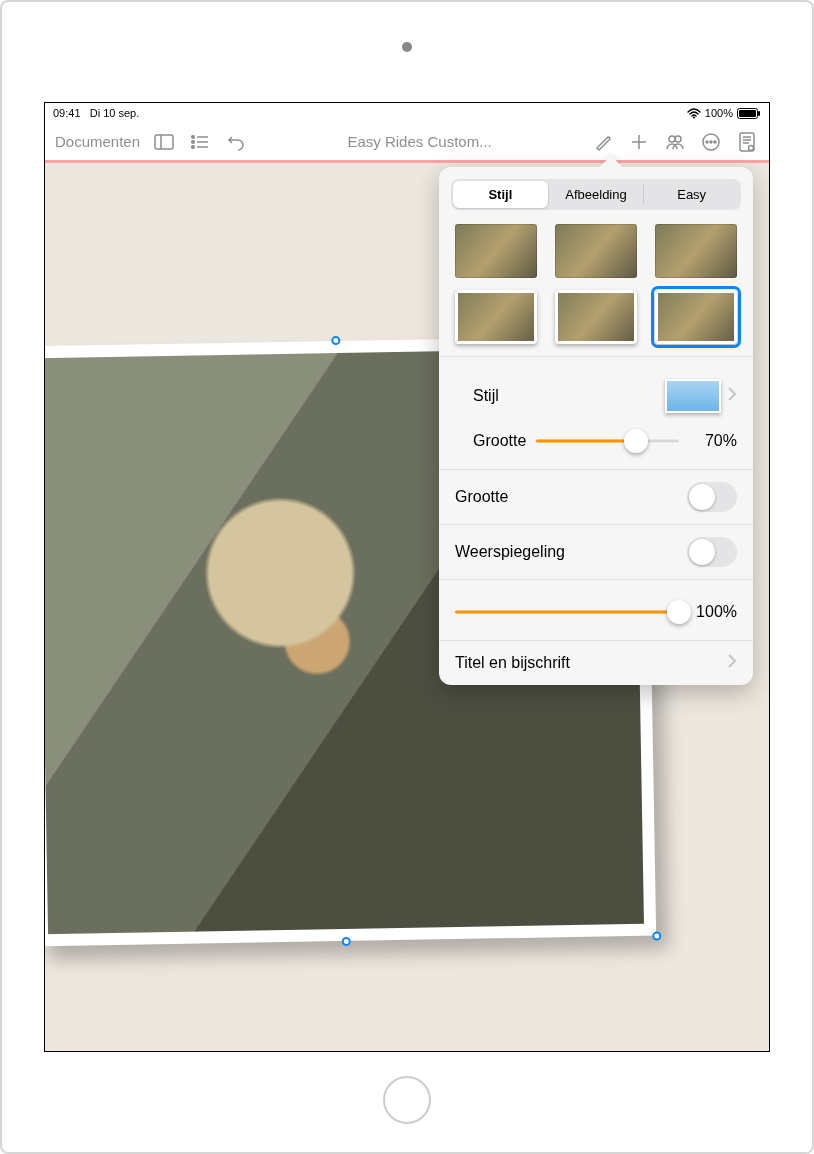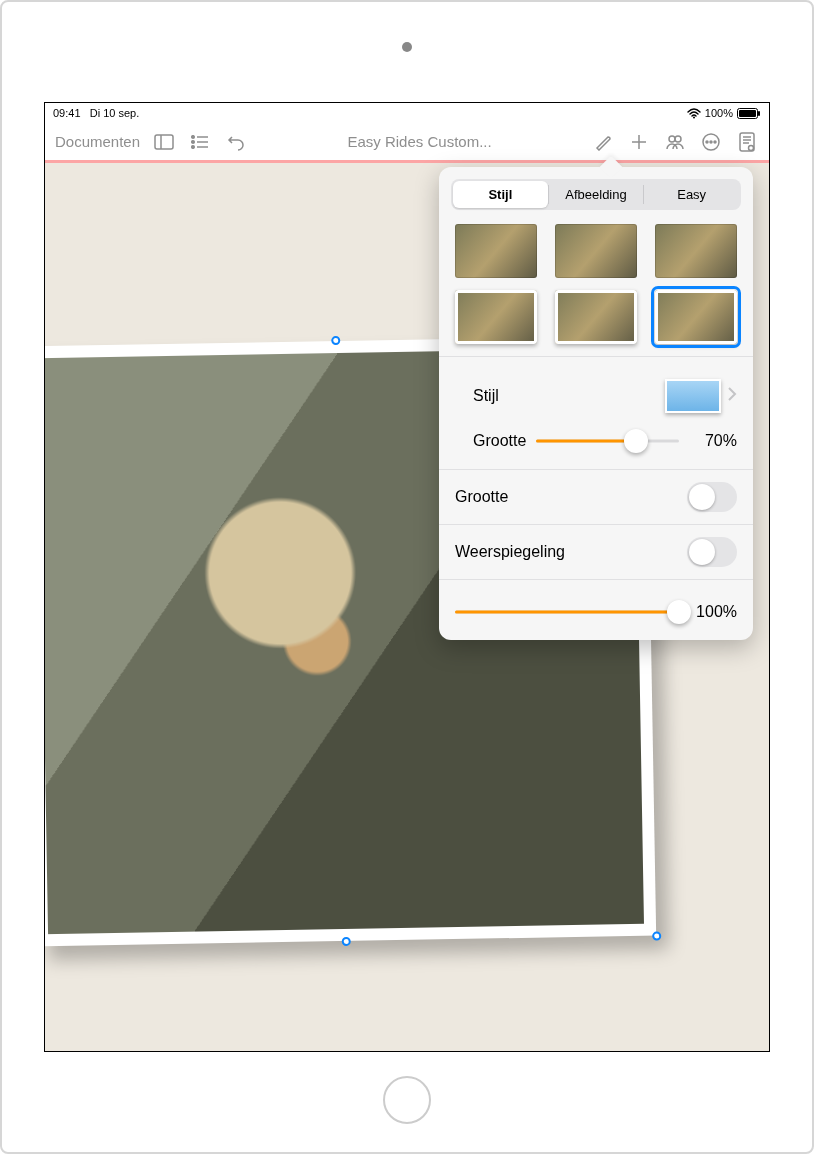--- a/index.html
+++ b/index.html
@@ -287,18 +287,26 @@
         <div class="row" style="margin-top:4px">
           <div class="slider" style="margin-left:0">
             <div class="track"></div>
             <div class="fill" style="width:100%"></div>
             <div class="thumb-dot" style="left:100%"></div>
           </div>
           <span class="value">100%</span>
         </div>
       </div>
 
+      <div class="section row">
+        <span class="label">Titel en bijschrift</span>
+        <span class="chev">
+          <svg width="10" height="16" viewBox="0 0 10 16" fill="none" stroke-width="2">
+              <path d="M2 2 L8 8 L2 14"></path>
+            </svg>
+        </span>
+      </div>
     </div>
 
   </div>
 
   <div class="home-button"></div>
 </div>
 
 </body></html>

